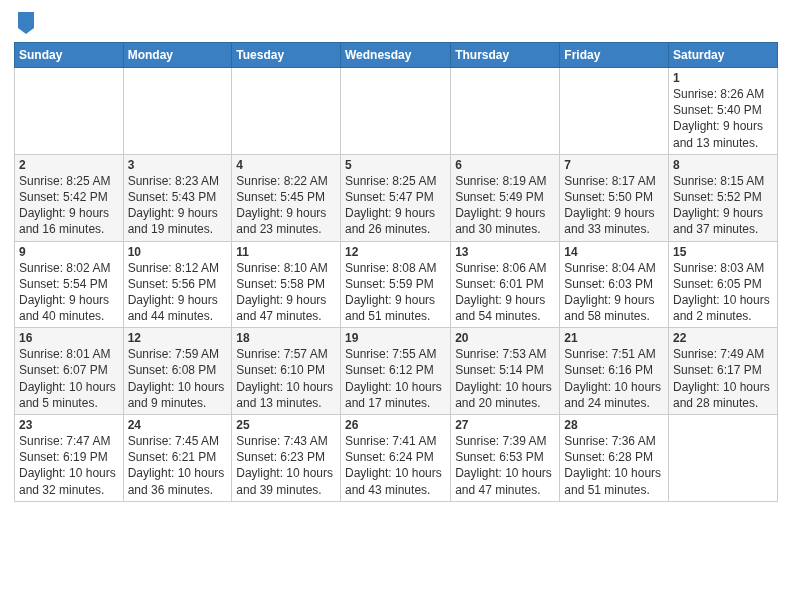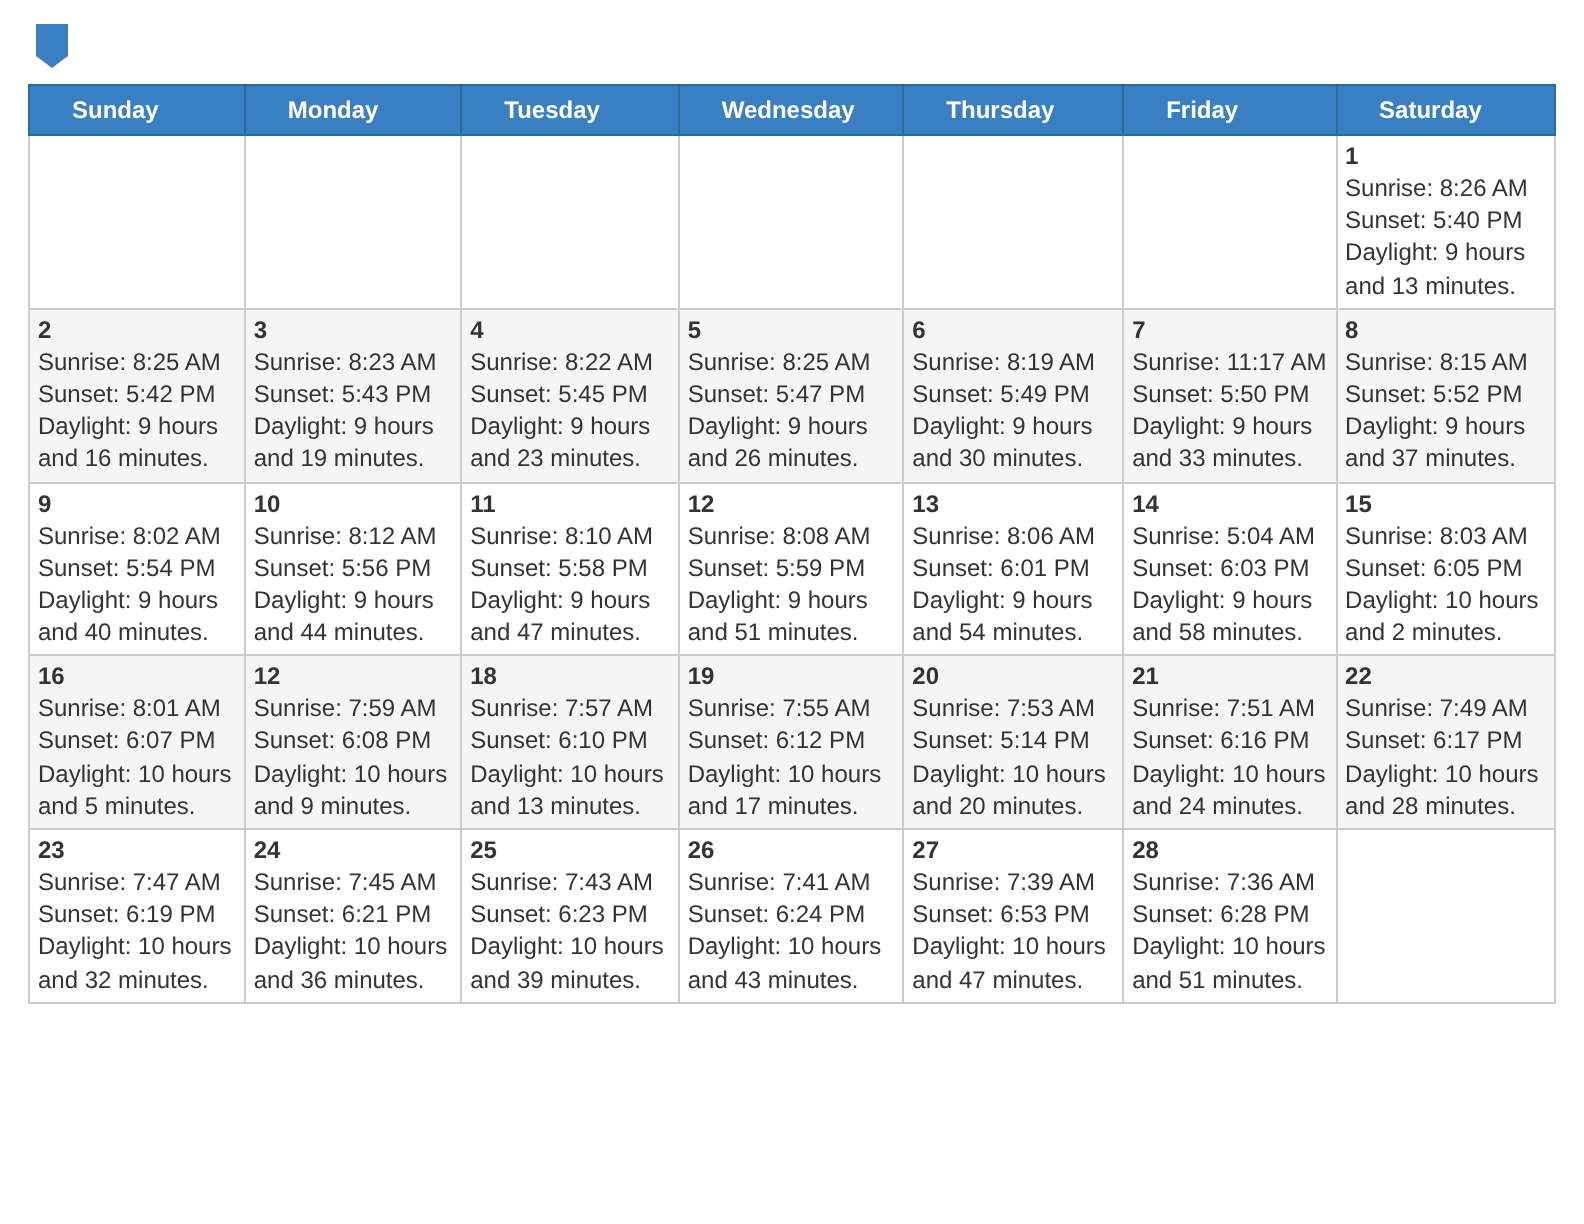--- a/index.html
+++ b/index.html
@@ -48,21 +48,21 @@
     .calendar {
       width: 100%;
       border-collapse: collapse;
       border: 1px solid #ccc;
     }
     .calendar th {
       background-color: #3a7fc1;
       color: white;
       font-size: 12px;
       font-weight: bold;
-      padding: 5px 21px;
+      padding: 5px 4px;
       text-align: left;
       border: 1px solid #2d6aa0;
     }
     .calendar td {
       vertical-align: top;
       border: 1px solid #ccc;
       padding: 3px 4px;
       width: 113px;
       height: 80px;
       font-size: 10px;
@@ -162,21 +162,21 @@
 Daylight: 9 hours and 26 minutes.</div>
           </td>
           <td>
             <span class="day-number">6</span>
             <div class="day-info">Sunrise: 8:19 AM
 Sunset: 5:49 PM
 Daylight: 9 hours and 30 minutes.</div>
           </td>
           <td>
             <span class="day-number">7</span>
-            <div class="day-info">Sunrise: 11:17 AM
+            <div class="day-info">Sunrise: 8:17 AM
 Sunset: 5:50 PM
 Daylight: 9 hours and 33 minutes.</div>
           </td>
           <td>
             <span class="day-number">8</span>
             <div class="day-info">Sunrise: 8:15 AM
 Sunset: 5:52 PM
 Daylight: 9 hours and 37 minutes.</div>
           </td>
         </tr>
@@ -206,21 +206,21 @@
 Daylight: 9 hours and 51 minutes.</div>
           </td>
           <td>
             <span class="day-number">13</span>
             <div class="day-info">Sunrise: 8:06 AM
 Sunset: 6:01 PM
 Daylight: 9 hours and 54 minutes.</div>
           </td>
           <td>
             <span class="day-number">14</span>
-            <div class="day-info">Sunrise: 5:04 AM
+            <div class="day-info">Sunrise: 8:04 AM
 Sunset: 6:03 PM
 Daylight: 9 hours and 58 minutes.</div>
           </td>
           <td>
             <span class="day-number">15</span>
             <div class="day-info">Sunrise: 8:03 AM
 Sunset: 6:05 PM
 Daylight: 10 hours and 2 minutes.</div>
           </td>
         </tr>

